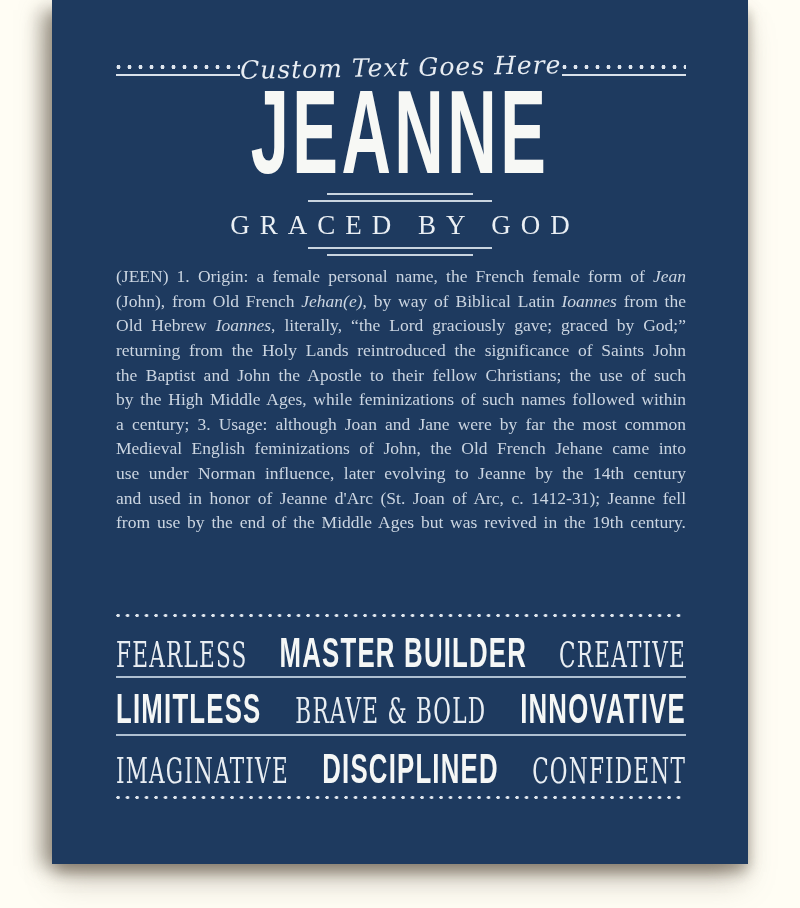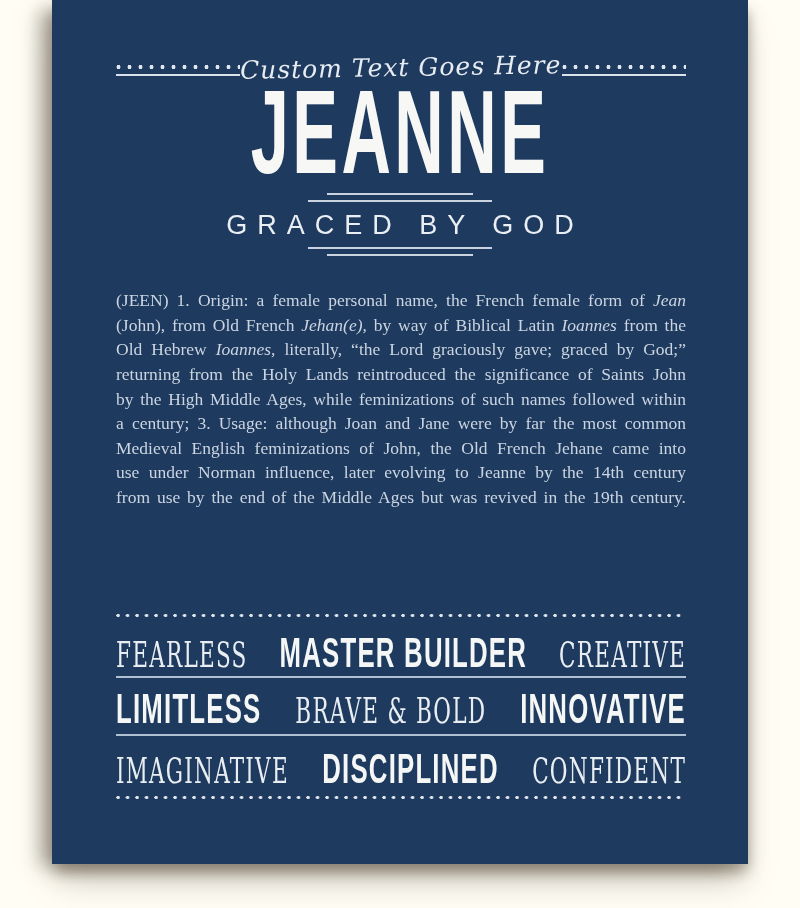--- a/index.html
+++ b/index.html
@@ -51,30 +51,29 @@
   }
 
   
   .rule{position:absolute;left:50%;height:2px;background:var(--line-light);}
   .rule.short{width:146px;margin-left:-73px;}
   .rule.long{width:184px;margin-left:-92px;}
   .r1a{top:193px;} .r1b{top:200px;} .r2a{top:247px;} .r2b{top:254px;}
 
   .meaning{
     position:absolute;left:0;top:208px;width:100%;text-align:center;
-    font-family:Liberation Sans, sans-serif;font-size:27px;line-height:34px;
+    font-family:Liberation Serif, serif;font-size:27px;line-height:34px;
     letter-spacing:10px;padding-left:10px;color:#EAEFF4;
   }
 
   
   .definition{
     position:absolute;left:64px;top:264px;width:570px;
     font-family:"Liberation Serif",serif;font-size:17.5px;line-height:24.65px;
     color:var(--body-text);
-    margin-top:24px;
   }
   .def-line{text-align:justify;text-align-last:justify;white-space:normal;height:24.65px;overflow:visible;}
   .def-line i{font-style:italic;}
 
   
   .dotted-divider{
     position:absolute;left:64px;width:570px;height:5px;
     background-image:radial-gradient(circle at 2px 2.5px,var(--accent-light) 1.5px,rgba(0,0,0,0) 1.9px);
     background-size:9.5px 5px;background-repeat:repeat-x;
   }
@@ -123,24 +122,26 @@
   <div class="meaning">GRACED BY GOD</div>
 
   <div class="rule long r2a"></div>
   <div class="rule short r2b"></div>
 
   <div class="definition" id="definition">
       <div class="def-line">(JEEN)  1. Origin:  a female personal name, the French female form of <i>Jean</i></div>
       <div class="def-line">(John), from Old French <i>Jehan(e)</i>, by way of Biblical Latin <i>Ioannes</i> from the</div>
       <div class="def-line">Old Hebrew <i>Ioannes</i>, literally, “the Lord graciously gave; graced by God;”</div>
       <div class="def-line">returning from the Holy Lands reintroduced the significance of Saints John</div>
+      <div class="def-line">the Baptist and John the Apostle to their fellow Christians; the use of such</div>
       <div class="def-line">by the High Middle Ages, while feminizations of such names followed within</div>
       <div class="def-line">a century;  3. Usage:  although Joan and Jane were by far the most common</div>
       <div class="def-line">Medieval English feminizations of John, the Old French Jehane came into</div>
       <div class="def-line">use under Norman influence, later evolving to Jeanne by the 14th century</div>
+      <div class="def-line">and used in honor of Jeanne d'Arc (St. Joan of Arc, c. 1412-31); Jeanne fell</div>
       <div class="def-line">from use by the end of the Middle Ages but was revived in the 19th century.</div>
     </div>
 
   <div class="dotted-divider dd1"></div>
   <div class="trait-row tr1" id="trait-row-0">
       <span class="trait-word slab">FEARLESS</span>
       <span class="trait-word sans">MASTER BUILDER</span>
       <span class="trait-word slab">CREATIVE</span>
     </div>
   <div class="trait-sep ts1"></div>

